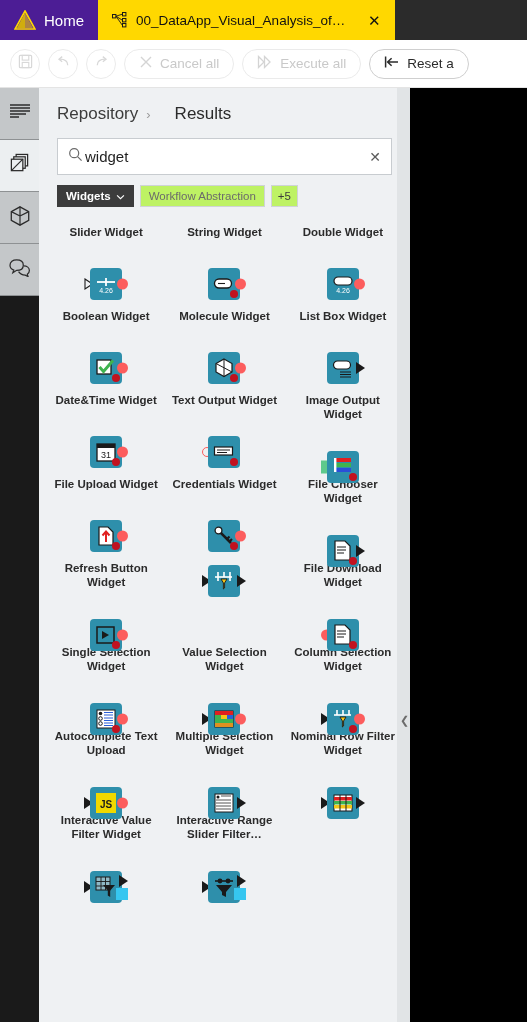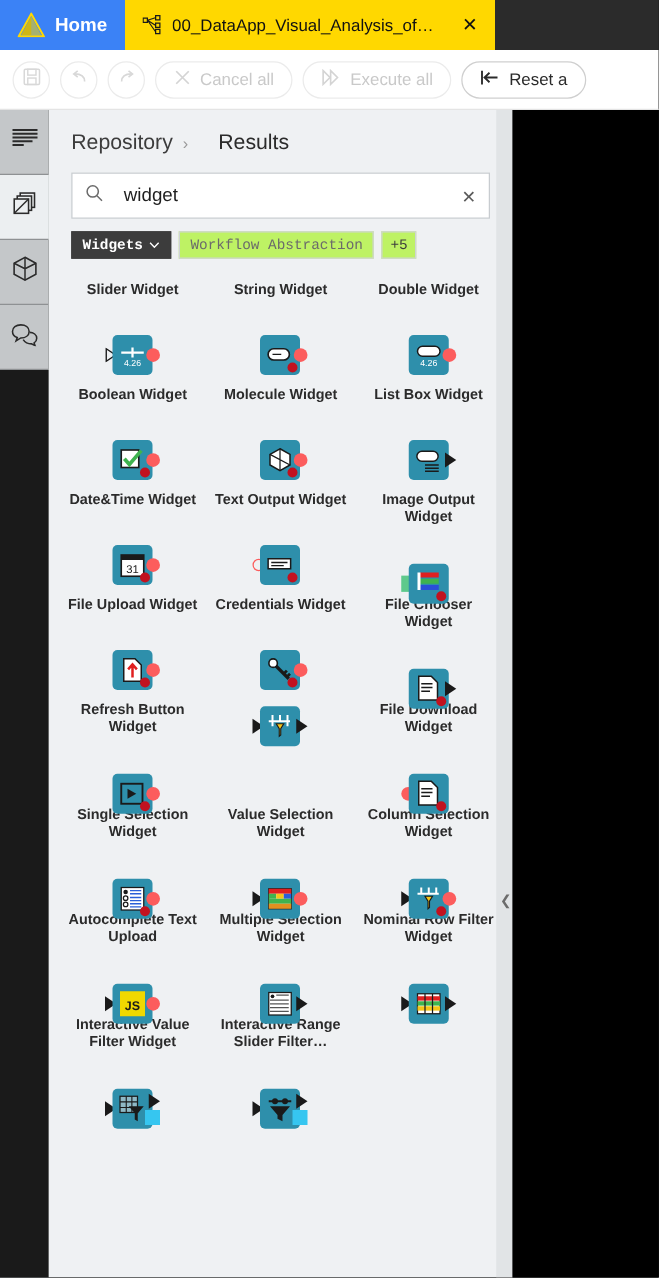--- a/index.html
+++ b/index.html
@@ -13,21 +13,21 @@
 
   
   .tabbar {
     position: absolute; left: 0; top: 0; width: 527px; height: 40px;
     background: #2b2b2b; display: flex; align-items: stretch;
   }
   .tab {
     display: flex; align-items: center; gap: 8px;
     padding: 0 14px; height: 40px; cursor: default;
   }
-  .tab-home { background: #3b82f6; color: #ffffff; font-weight: bold; }
+  .tab-home { background: #4c1d95; color: #ffffff; }
   .tab-home .tab-label { font-size: 15px; color: #fff; }
   .tab-active {
     background: #ffd800; color: #000;
     flex: 0 0 auto; min-width: 0;
   }
   .tab-active .tab-label {
     font-size: 13.5px; color: #111; white-space: nowrap;
     overflow: hidden; text-overflow: ellipsis; max-width: 214px;
   }
   .knime-logo { width: 22px; height: 20px; flex: 0 0 auto; }
@@ -82,26 +82,26 @@
   .breadcrumb {
     display: flex; align-items: baseline; gap: 8px;
     padding: 16px 0 10px 18px; font-size: 17px; color: #3c3c3c;
   }
   .bc-sep { color: #9a9a9a; font-size: 13px; }
   .bc-cur { color: #2b2b2b; padding-left: 16px; }
 
   .search-wrap { padding: 4px 18px 0 18px; }
   .searchbox {
     height: 37px; background: #fff; border: 1px solid #c8ccd0;
-    display: flex; align-items: center; gap: 16px; padding: 0 10px;
+    display: flex; align-items: center; gap: 2px; padding: 0 10px;
   }
   .search-val { flex: 1 1 auto; font-size: 15px; color: #1f1f1f; }
   .search-clear { color: #5a5a5a; font-size: 14px; cursor: pointer; }
 
-  .tags { display: flex; gap: 6px; padding: 10px 18px 0 18px; align-items: center; font-family: Liberation Mono, monospace; }
+  .tags { display: flex; gap: 6px; padding: 10px 18px 0 18px; align-items: center; }
   .tag {
     height: 22px; display: flex; align-items: center; gap: 5px;
     padding: 0 8px; font-size: 11.5px; border: 1px solid #cfd3d6;
     background: #bef264; color: #6b6b6b; white-space: nowrap;
   }
   .tag.active { background: #3c3c3c; color: #fff; border-color: #3c3c3c; font-weight: bold; }
   .tag.count { color: #3c3c3c; padding: 0 6px; }
 
   
   .grid {

